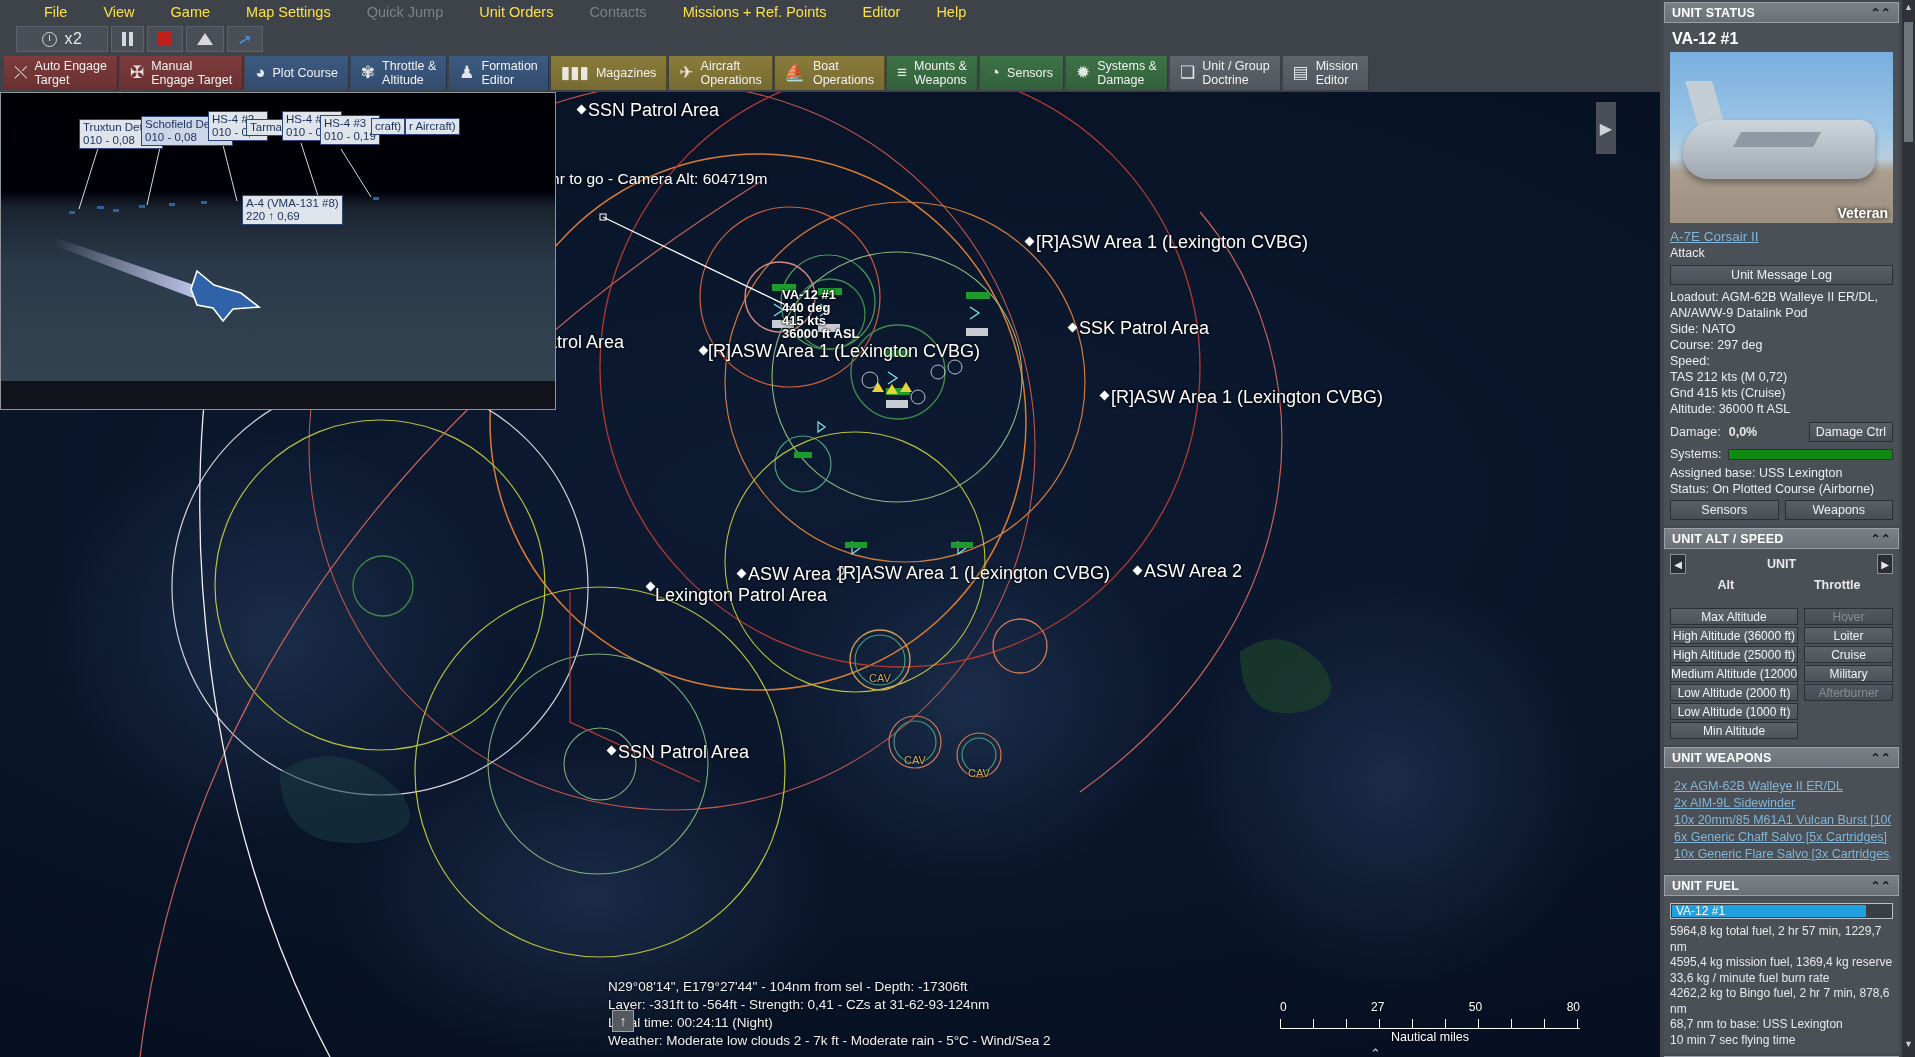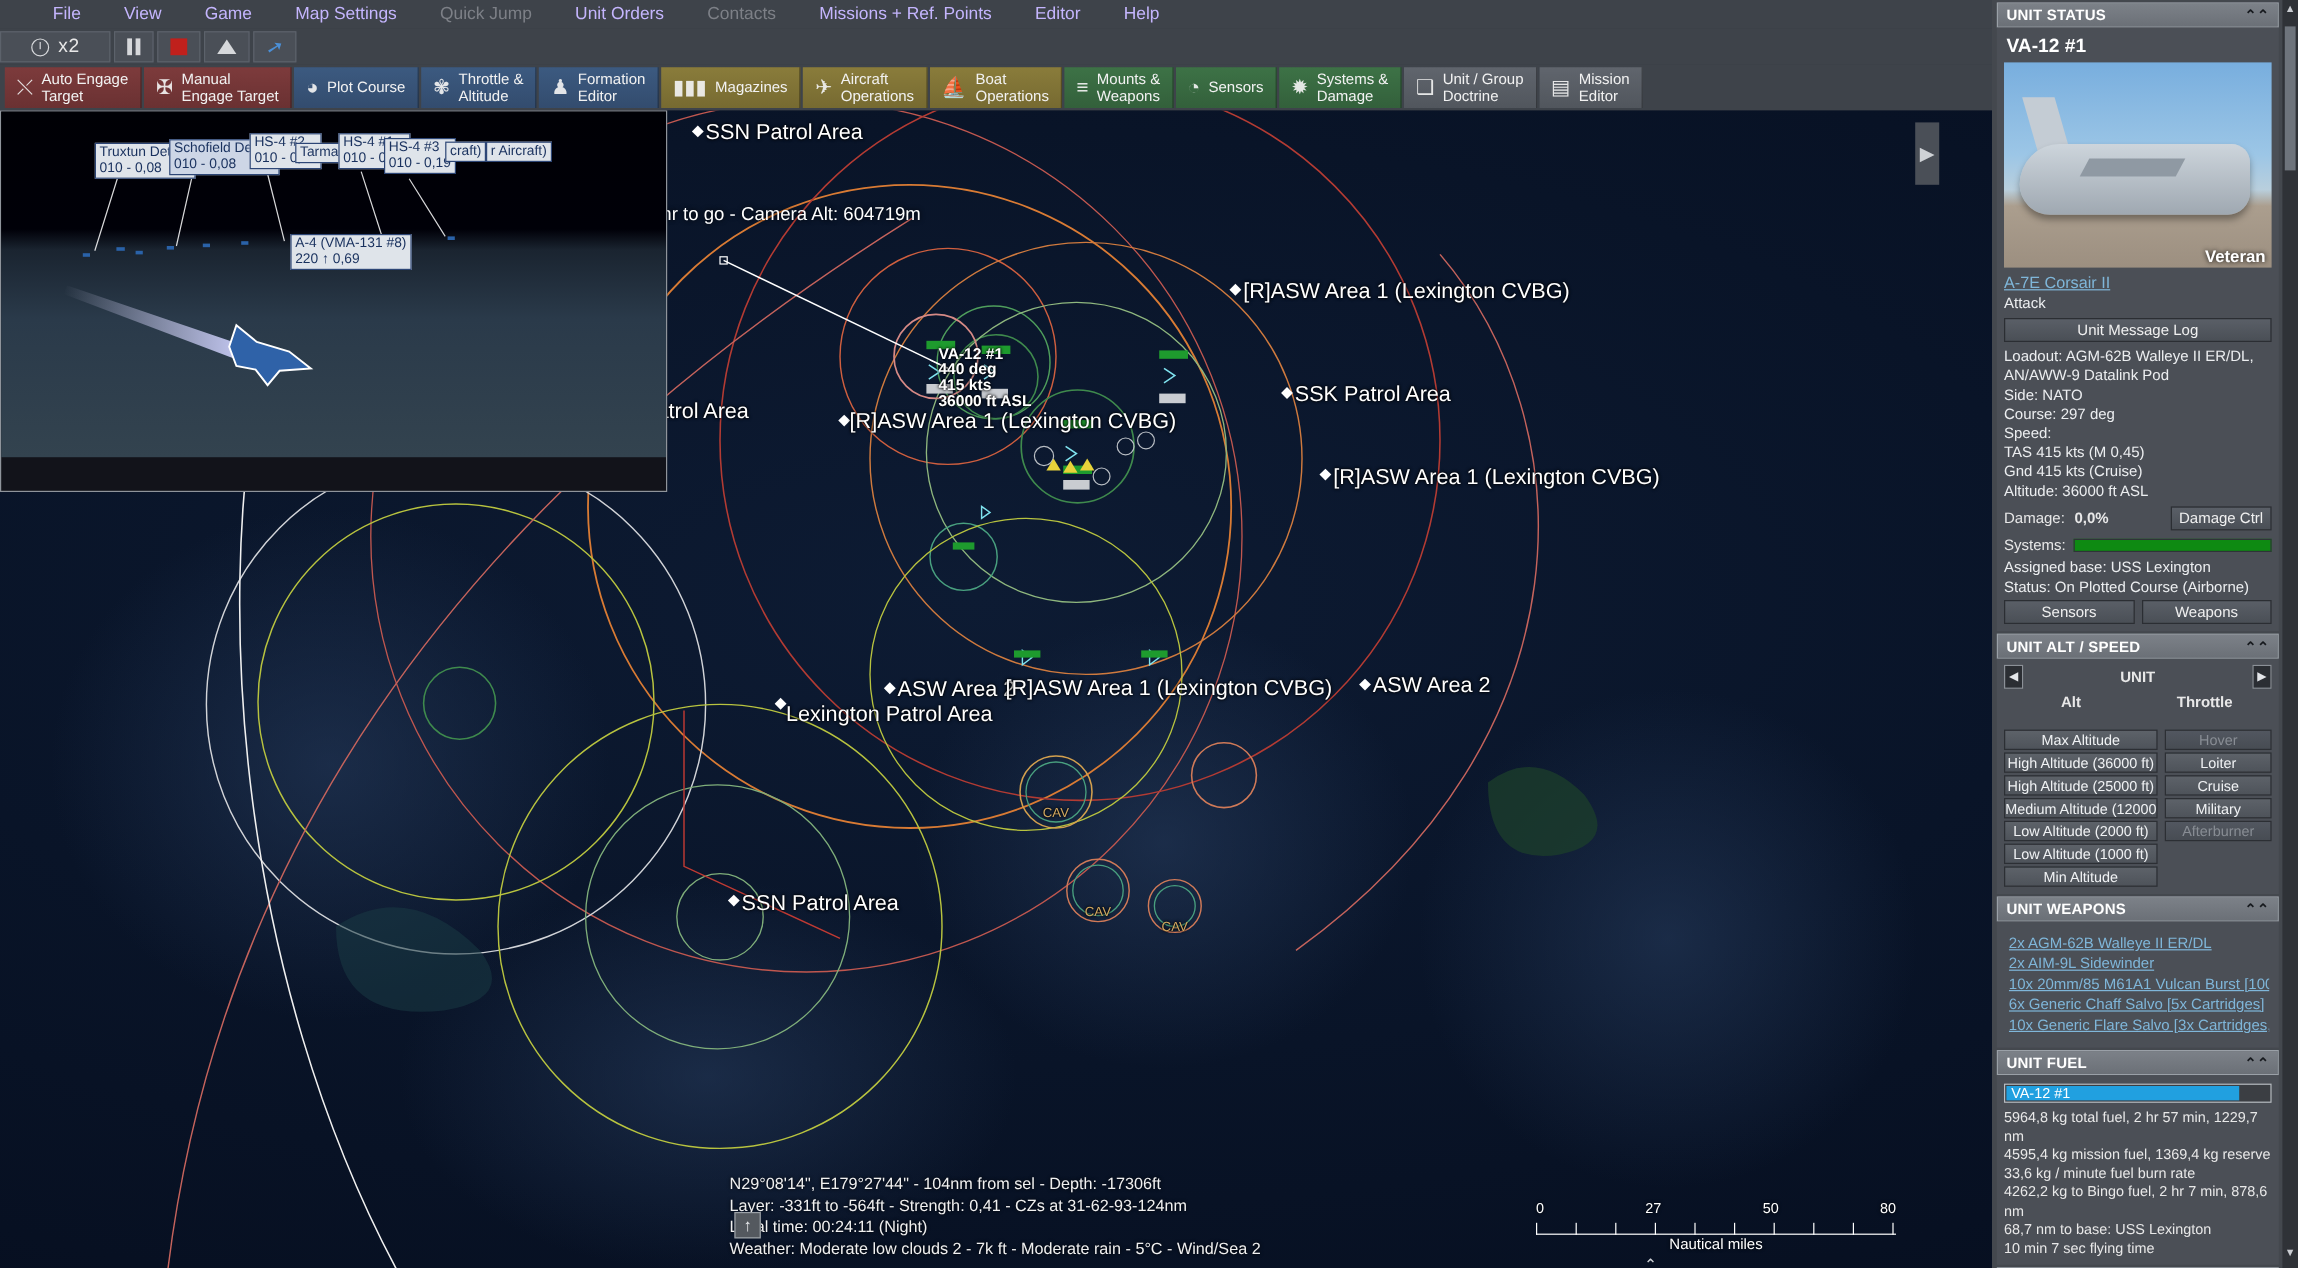--- a/index.html
+++ b/index.html
@@ -14,28 +14,28 @@
   #app { position: relative; width: 1915px; height: 1057px; }
 
   
   #menubar {
     position: absolute; left: 0; top: 0; width: 1915px; height: 24px;
     background: #3e434a;
     display: flex; align-items: center;
     padding-left: 26px;
     font-size: 14.5px;
   }
-  .menu-item { padding: 0 18px; color: #c4b5fd; cursor: default; white-space: nowrap; }
+  .menu-item { padding: 0 18px; color: #fde047; cursor: default; white-space: nowrap; }
   .menu-item.disabled { color: #7d8087; }
 
   
   #timebar {
     position: absolute; left: 0; top: 24px; width: 1915px; height: 30px;
     background: #3e434a;
-    display: flex; align-items: center; padding-left: 0; gap: 3px;
+    display: flex; align-items: center; padding-left: 16px; gap: 3px;
   }
   .tbtn {
     height: 26px; background: #4a4f57;
     border: 1px solid #5c626b;
     display: flex; align-items: center; justify-content: center;
     gap: 8px; padding: 0 10px; cursor: default;
   }
   .tbtn.wide { min-width: 92px; }
   .speed-label { font-size: 16px; letter-spacing: .5px; }
   .ico-clock {
@@ -622,21 +622,21 @@
         </div>
         <div class="pinfo">Attack</div>
         <div class="btn wide">Unit Message Log</div>
         <div class="pinfo">Loadout: AGM-62B Walleye II ER/DL, AN/AWW-9 Datalink Pod</div>
         <span class="sp"></span>
         <div class="pinfo">Side: NATO</div>
         <span class="sp"></span>
         <div class="pinfo">Course: 297 deg</div>
         <span class="sp"></span>
         <div class="pinfo">Speed:</div>
-        <div class="pinfo">TAS 415 kts (M 0,45)</div>
+        <div class="pinfo">TAS 212 kts (M 0,72)</div>
         <div class="pinfo">Gnd 415 kts (Cruise)</div>
         <span class="sp"></span>
         <div class="pinfo">Altitude: 36000 ft ASL</div>
         <div class="dmgrow">
           <span class="lbl">Damage:</span>
           <span class="val">0,0%</span>
           <span class="btn">Damage Ctrl</span>
         </div>
         <div class="sysrow">
           <span class="lbl" style="font-size:12.5px;">Systems:</span>

